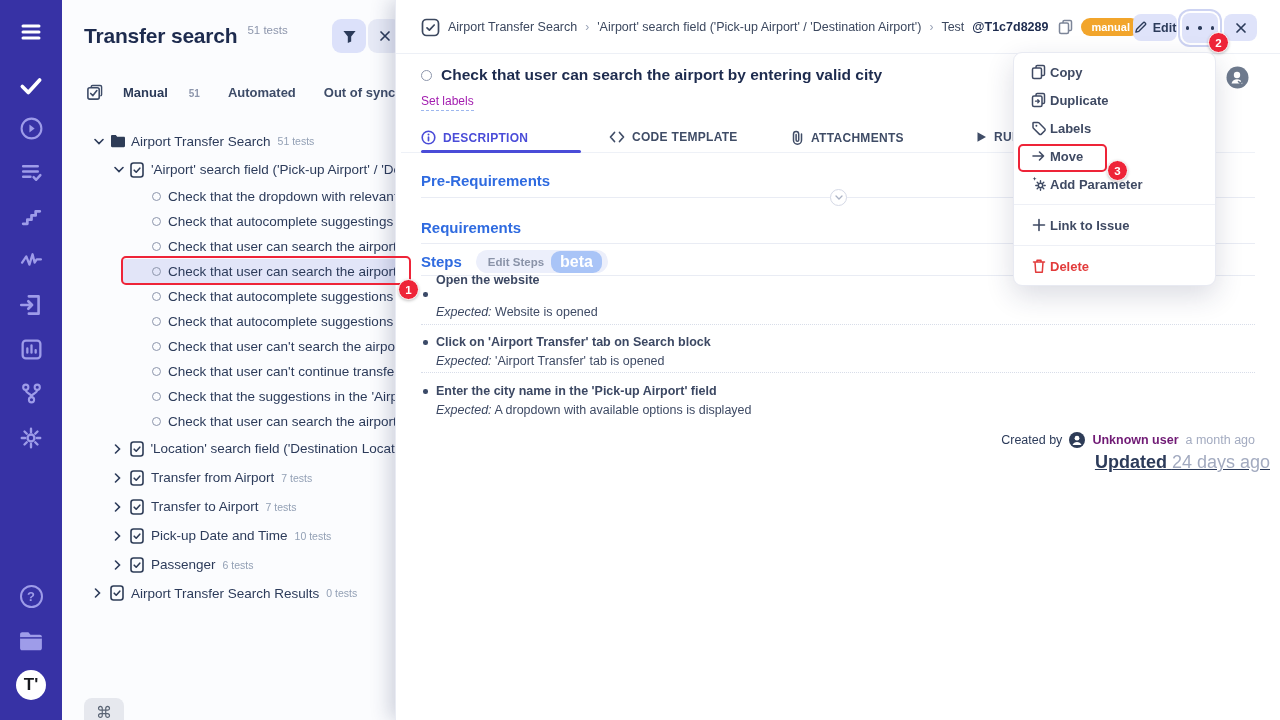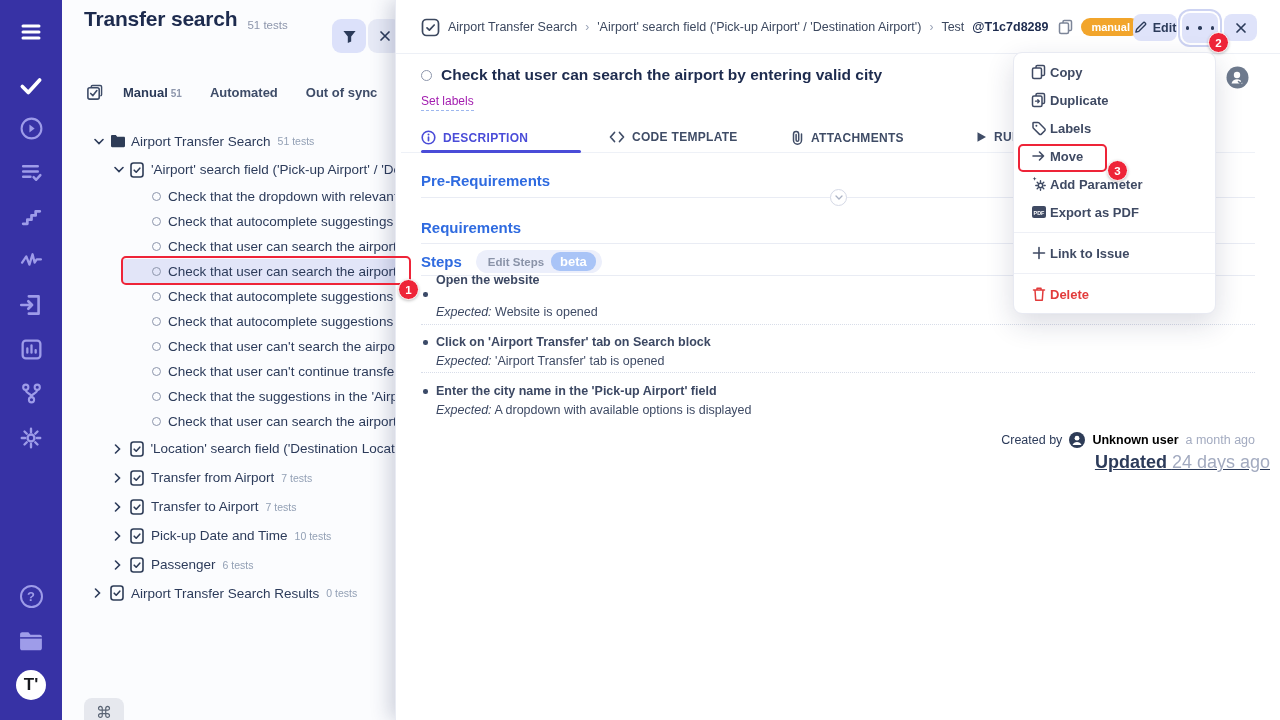--- a/index.html
+++ b/index.html
@@ -12,30 +12,30 @@
   .sic { position:absolute; left:0; width:62px; display:flex; justify-content:center; }
   .sic svg { display:block; }
   .lav { stroke:#9e9ce9; } .wht { stroke:#ffffff; }
   .help-circle { width:23px; height:23px; border:2px solid #9e9ce9; border-radius:50%;
                  color:#9e9ce9; font-size:13px; font-weight:bold; display:flex; align-items:center; justify-content:center; }
   .logo-circle { width:30px; height:30px; background:#fff; border-radius:50%; display:flex; align-items:center;
                  justify-content:center; font-weight:bold; font-size:17px; color:#16181d; }
 
   
   .tree-panel { position:absolute; left:62px; top:0; width:340px; height:720px; background:#fbfcfe; z-index:4; }
-  .tp-header { position:absolute; left:22px; top:7px; display:flex; align-items:flex-end; gap:10px; }
+  .tp-header { position:absolute; left:22px; top:24px; display:flex; align-items:flex-start; gap:10px; }
   .tp-title { font-size:21px; font-weight:bold; color:#1d2b4e; letter-spacing:-.2px; }
   .tp-count { font-size:11.5px; color:#8d96ac; }
   .btn-sq { position:absolute; top:19px; width:34px; height:34px; border-radius:9px; background:#dce1fa;
             display:flex; align-items:center; justify-content:center; }
   .btn-filter { left:270px; }
   .btn-treeclose { left:306px; background:#e7eaf6; }
   .tp-tabs { position:absolute; left:24px; top:84px; display:flex; align-items:center; font-size:13px; }
   .tp-tab { color:#3e4c68; font-weight:bold; white-space:nowrap; }
-  .tp-tab .cnt { font-size:10px; color:#8d96ac; font-weight:bold; margin-left:3px; }
+  .tp-tab .cnt { font-size:10px; color:#8d96ac; font-weight:bold; margin-left:21px; }
   .tp-tab.first { color:#2b3a58; }
   .tree-rows { position:absolute; left:0; right:0; top:127px; }
   .trow { display:flex; align-items:center; height:25px; font-size:13.5px; font-weight:500;
           color:#2c3b5a; white-space:nowrap; overflow:hidden; }
   .trow .cnt { font-size:10.5px; color:#93a0b5; margin-left:7px; font-weight:normal; }
   .t-folder, .t-rootsuite { height:28px; padding-left:32px; }
   .t-suite { height:29px; padding-left:52px; }
   .t-test { height:25px; padding-left:90px; }
   .t-test.sel { margin-left:60px; padding-left:30px; background:#e2e5f8; border-radius:4px; }
   .chev { width:16px; display:flex; align-items:center; }
@@ -77,30 +77,30 @@
   .tab-underline { position:absolute; left:25px; top:150px; width:160px; height:3px; background:#4a4cd8; border-radius:2px; }
   .tabs-divider { position:absolute; left:5px; right:25px; top:152px; height:1px; background:#eef1f7; }
 
   .sec-h { position:absolute; left:25px; font-size:15px; font-weight:bold; color:#2f6be0; }
   .hdiv { position:absolute; left:25px; right:25px; height:1px; background:#e9ecf4; }
   .collapse-chip { position:absolute; left:434px; top:189px; width:17px; height:17px; border:1px solid #d5d9e6;
                    border-radius:50%; background:#fff; display:flex; align-items:center; justify-content:center; z-index:2; }
   .steps-head { position:absolute; left:25px; top:250px; display:flex; align-items:center; gap:14px; }
   .pill-editsteps { background:#eceffb; border-radius:12px; height:23px; display:flex; align-items:center;
                     gap:7px; padding:0 6px 0 12px; font-size:11.5px; font-weight:bold; color:#8a93a8; }
-  .chip-beta { background:#a9c4f7; color:#fff; font-size:13px; font-weight:bold; border-radius:9px; padding:2px 9px; }
+  .chip-beta { background:#a9c4f7; color:#fff; font-size:16px; font-weight:bold; border-radius:9px; padding:2px 9px; }
 
   .step-action { position:absolute; left:40px; font-size:12.5px; font-weight:bold; color:#3c4863; }
   .step-bullet { position:absolute; left:27px; width:4.5px; height:4.5px; border-radius:50%; background:#3b4a68; }
   .step-exp { position:absolute; left:40px; font-size:12.5px; color:#3e4a64; }
   .step-exp .el { font-style:italic; }
   .dotted { position:absolute; left:25px; right:25px; height:0; border-top:1.5px dotted #d8dde9; }
 
   .meta1 { position:absolute; right:25px; top:432px; display:flex; align-items:center; gap:7px; font-size:12.5px; color:#2c3b5a; }
-  .meta1 b { color:#000000; }
+  .meta1 b { color:#701a75; }
   .meta-ago { color:#a3abc0; }
   .meta2 { position:absolute; right:10px; top:452px; font-size:18px;text-decoration:underline; }
   .meta2 b { color:#2c3b5a; }
 
   
   .menu { position:absolute; left:1013px; top:52px; width:203px; background:#fff; border:1px solid #e8eaf2;
           border-radius:9px; box-shadow:0 10px 28px rgba(30,40,80,.16); padding:5px 0; z-index:20; }
   .mi { height:28px; display:flex; align-items:center; gap:3px; padding:0 16px; font-size:13px;
         font-weight:bold; color:#3f4a63; }
   .mi .micon { width:17px; display:flex; justify-content:center; }
@@ -562,29 +562,20 @@
   <div class="mi">
     <span class="micon">
         <svg width="16" height="16" viewBox="0 0 16 16" fill="none">
           <circle cx="9.5" cy="9.5" r="2.2" stroke="#3f4a63" stroke-width="1.5"></circle>
           <path d="M9.5 4.8v1.5M9.5 13v1.2M4.8 9.5h1.5M13 9.5h1.2M6.2 6.2l1 1M11.8 11.8l1 1M12.8 6.2l-1 1M7.2 11.8l-1 1" stroke="#3f4a63" stroke-width="1.4" stroke-linecap="round"></path>
           <path d="M3.6.8l.55 1.45L5.6 2.8l-1.45.55L3.6 4.8l-.55-1.45L1.6 2.8l1.45-.55L3.6.8z" fill="#3f4a63"></path>
         </svg>
       </span>
     <span>Add Parameter</span>
   </div>
-  <div class="mi">
-    <span class="micon">
-        <svg width="16" height="14" viewBox="0 0 16 14">
-          <rect x="1" y="1" width="14" height="12" rx="2" fill="#3f4a63"></rect>
-          <text x="8" y="9.8" text-anchor="middle" font-family="Liberation Sans, sans-serif" font-size="5.4" font-weight="bold" fill="#fff">PDF</text>
-        </svg>
-      </span>
-    <span>Export as PDF</span>
-  </div>
   <div class="mdiv"></div>
   <div class="mi">
     <span class="micon">
         <svg width="14" height="14" viewBox="0 0 14 14">
           <path d="M7 1.5v11M1.5 7h11" stroke="#3f4a63" stroke-width="1.6" stroke-linecap="round"></path>
         </svg>
       </span>
     <span>Link to Issue</span>
   </div>
   <div class="mdiv"></div>

